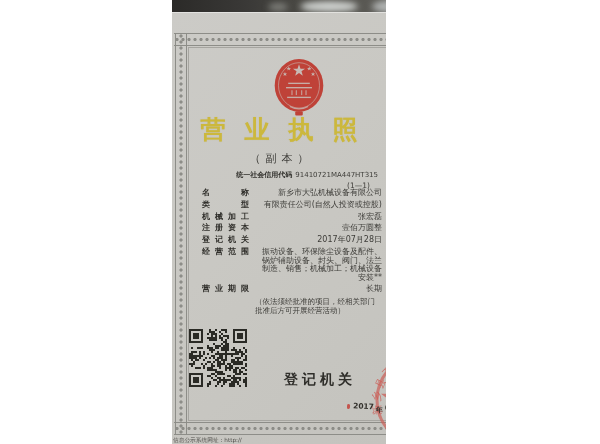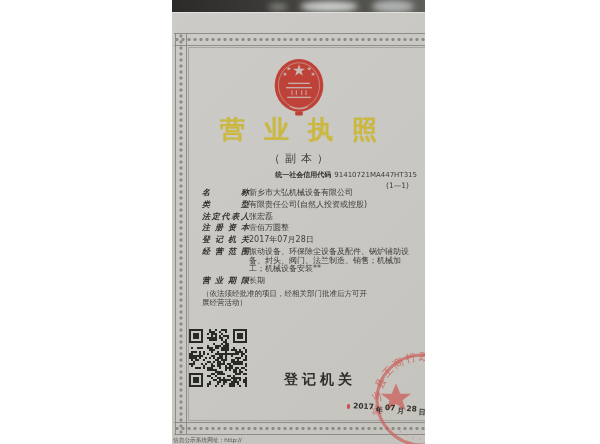--- a/index.html
+++ b/index.html
@@ -4,21 +4,21 @@
 <style>
   :root{
     --paper:#c9c8c3; --paper-light:#cfcecb; --gold:#ccb83c; --emblem-red:#bf4238;
     --seal-red:#cb5f58; --ink:#3d3c38; --ink-bold:#2f2e2a; --chain:#8d8d88;
     --band-dark:#34332f; --qr-ink:#2a2a25; --line:#a6a5a0;
   }
   *{margin:0;padding:0;box-sizing:border-box;}
   html,body{width:600px;height:444px;background:#ffffff;overflow:hidden;
     font-family:"DejaVu Sans","Liberation Sans",sans-serif;}
   .canvas{position:relative;width:600px;height:444px;background:#fff;}
-  .photo{position:absolute;left:172px;top:0;width:253px;height:444px;overflow:hidden;}
+  .photo{position:absolute;left:172px;top:0;width:214px;height:444px;overflow:hidden;}
 
   
   .bg-strip{position:absolute;left:0;top:0;right:0;height:14px;
     background:linear-gradient(90deg,#2b2a28 0%,#3a3937 35%,#4a4944 60%,#5f5e59 100%);}
   .blob{position:absolute;border-radius:50%;filter:blur(3px);}
   .blob1{left:128px;top:1px;width:58px;height:11px;background:rgba(228,231,229,.85);}
   .blob2{left:200px;top:0;width:42px;height:13px;background:rgba(196,200,200,.8);}
   .blob3{left:96px;top:3px;width:20px;height:8px;background:rgba(165,167,162,.6);}
 
   
@@ -45,24 +45,24 @@
     text-shadow:0 0 1px rgba(180,160,40,.4);}
   .subtitle{position:absolute;left:0;right:0;top:151px;text-align:center;
     font-size:11px;color:#3e3d39;letter-spacing:5px;padding-left:5px;font-weight:normal;}
 
   .code-line{position:absolute;top:170px;right:8px;font-size:7px;color:var(--ink);white-space:nowrap;}
   .code-line .lbl{font-weight:bold;color:var(--ink-bold);margin-right:3px;}
   .page-marker{position:absolute;top:181px;right:16px;font-size:7.5px;color:var(--ink);}
 
   .fields{position:absolute;left:30px;top:189px;right:4px;}
   .frow{display:flex;margin-bottom:3.2px;font-size:8px;line-height:8.6px;color:var(--ink);}
-  .flabel{width:47px;font-weight:bold;color:var(--ink-bold);
-    text-align:justify;text-align-last:justify;flex:none;font-style:italic;}
-  .fvalue{flex:1;max-width:166px;}
-  .scope-note{max-width:166px;font-size:7.5px;line-height:9px;color:var(--ink);}
+  .flabel{width:47px;margin-right:6px;font-weight:bold;color:var(--ink-bold);
+    text-align:justify;text-align-last:justify;flex:none;}
+  .fvalue{flex:1;max-width:166px;text-align:right;}
+  .scope-note{margin-left:53px;max-width:166px;font-size:7.5px;line-height:9px;color:var(--ink);}
 
   .qr{position:absolute;left:17px;top:329px;width:58px;height:58px;}
   .registrar{position:absolute;left:112px;top:371px;font-size:14px;font-weight:bold;
     letter-spacing:4px;color:var(--ink-bold);white-space:nowrap;}
 
   .seal{position:absolute;left:190px;top:342px;width:120px;height:116px;}
 
   .date-line{position:absolute;left:175px;top:403px;font-size:7.5px;color:#33312c;
     white-space:nowrap;transform:rotate(3deg);font-weight:bold;}
   .date-line .unit{display:inline-block;transform:translateY(2.5px);font-size:7px;margin:0 1px;}
@@ -121,21 +121,21 @@
     <div class="fields">
       <div class="frow">
         <span class="flabel">名称</span>
         <span class="fvalue">新乡市大弘机械设备有限公司</span>
       </div>
       <div class="frow">
         <span class="flabel">类型</span>
         <span class="fvalue">有限责任公司(自然人投资或控股)</span>
       </div>
       <div class="frow">
-        <span class="flabel">法定代表人</span>
+        <span class="flabel">机械加工</span>
         <span class="fvalue">张宏磊</span>
       </div>
       <div class="frow">
         <span class="flabel">注册资本</span>
         <span class="fvalue">壹佰万圆整</span>
       </div>
       <div class="frow">
         <span class="flabel">登记机关</span>
         <span class="fvalue">2017年07月28日</span>
       </div>

